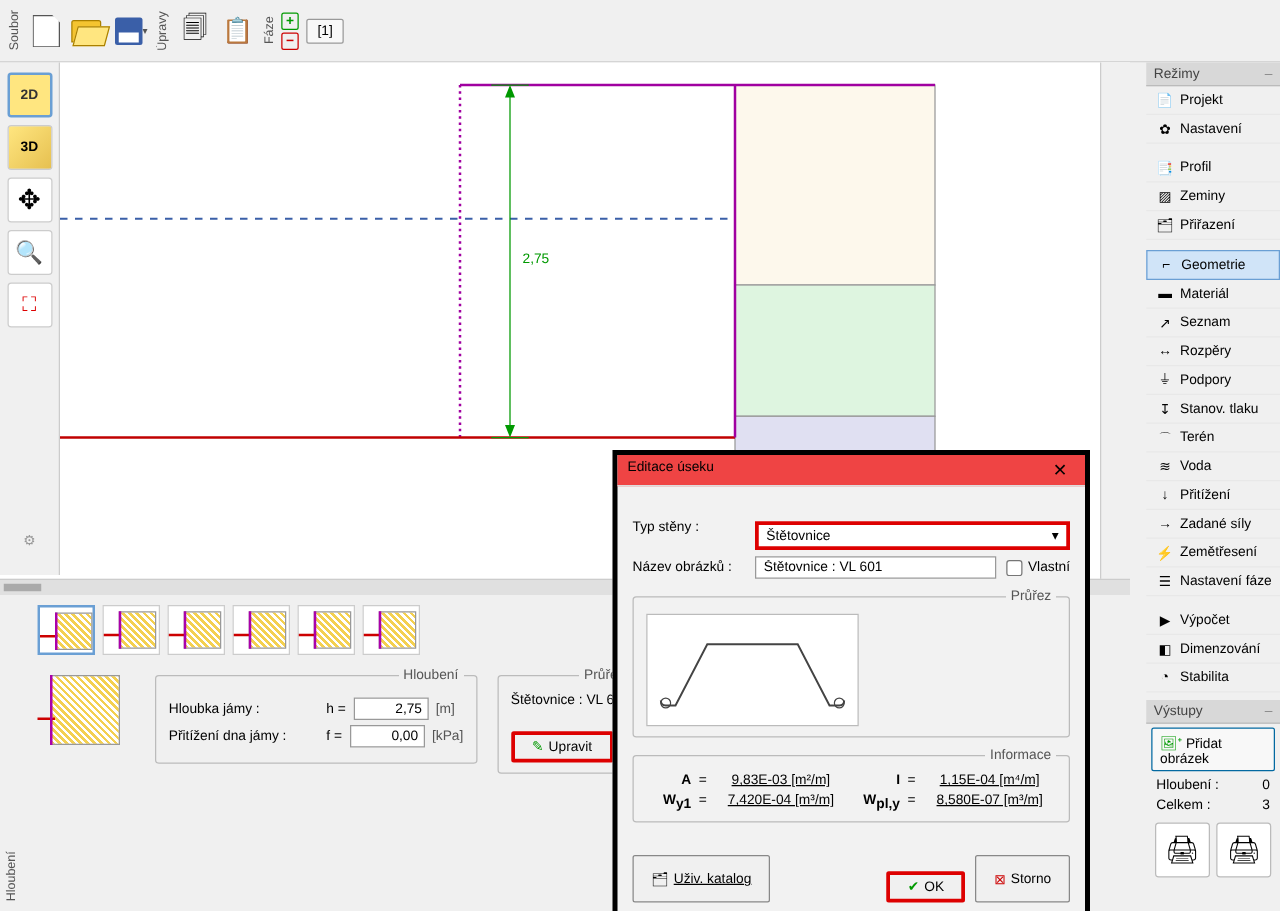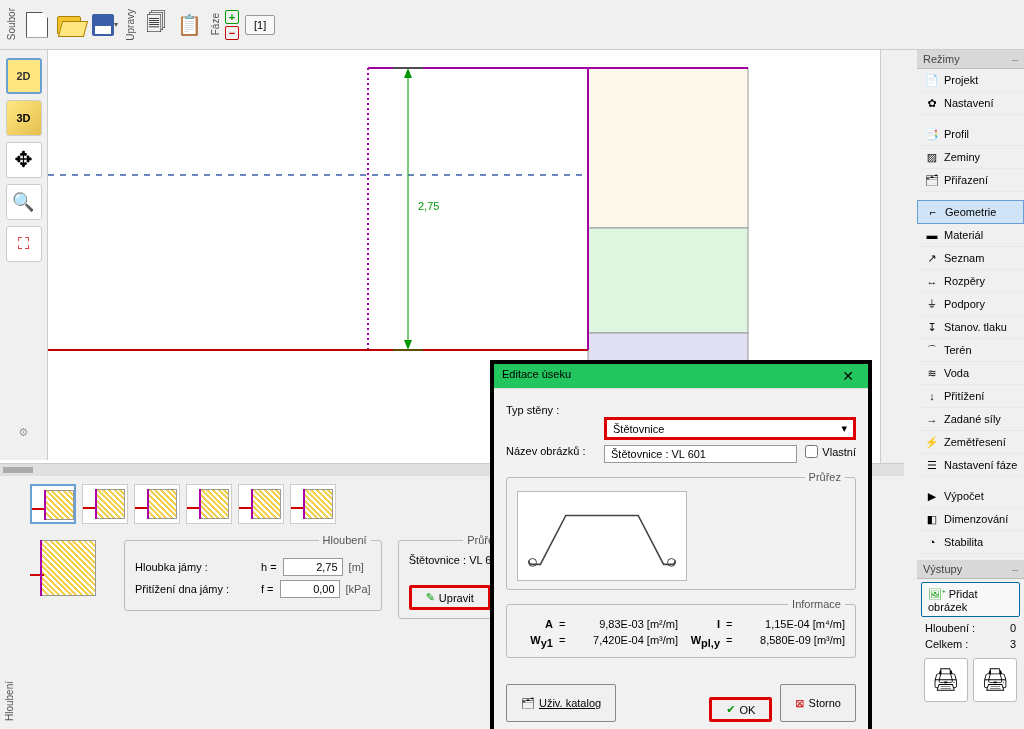--- a/index.html
+++ b/index.html
@@ -53,34 +53,34 @@
   .row { display: flex; align-items: center; gap: 6px; margin: 4px 0; }
   .row label { min-width: 120px; text-align: left; }
   .row input[type=text] { width: 60px; text-align: right; padding: 2px 4px; border: 1px solid #999; }
   .unit { color: #555; }
   
   .hl-red { border: 3px solid #d00 !important; margin-top: 13px; }
   .hl-black { border: 4px solid #000 !important; }
   
   
   .dialog { position: absolute; left: 490px; top: 360px; width: 382px; background: #f2f2f2; z-index: 10; }
-  .dlg-title { background: #22c55e; padding: 4px 8px; display: flex; justify-content: space-between; border-bottom: 1px solid #ddd; }
+  .dlg-title { background: #ef4444; padding: 4px 8px; display: flex; justify-content: space-between; border-bottom: 1px solid #ddd; }
   .dlg-close { cursor: pointer; font-size: 14px; padding: 0 6px; }
   .dlg-body { padding: 10px 12px; }
-  .dlg-row { display: flex; align-items: flex-start; gap: 8px; margin: 5px 0; }
+  .dlg-row { display: flex; align-items: center; gap: 8px; margin: 5px 0; }
   .dlg-row label { min-width: 90px; }
   .dlg-select, .dlg-input { flex: 1; border: 1px solid #999; padding: 2px 6px; background: #fff; }
   .dlg-select { display: flex; justify-content: space-between; align-items: center; }
   .dlg-btns { display: flex; justify-content: space-between; padding: 8px 12px; }
   .dlg-btn { padding: 3px 14px; border: 1px solid #888; background: #f0f0f0; cursor: pointer; border-radius: 2px; display: inline-flex; align-items: center; gap: 4px; }
   fieldset.dlg-fs { border: 1px solid #bbb; padding: 8px 10px; margin: 8px 0; }
   .info-grid { display: grid; grid-template-columns: auto auto 1fr auto auto 1fr; gap: 4px 6px; font-family: "Courier New", monospace; font-size: 12px; }
   .info-grid .sym { text-align: right; font-weight: bold; width: 36px; }
   .info-grid .eq { text-align: center; }
-  .info-grid .val { text-align: right; }
+  .info-grid .val { text-align: center; text-decoration: underline; }
   
   .big-profile { width: 68px; height: 72px; position: relative; margin-right: 10px; }
   .big-profile .pi-fill { left: 10px; top: 6px; width: 56px; height: 56px; }
   .big-profile .pi-line-r { top: 40px; width: 14px; height: 2px; }
   .big-profile .pi-line-b { left: 10px; top: 6px; height: 56px; }
   
   .pr-svg { width: 170px; height: 90px; border: 1px solid #bbb; background: #fff; }
   
   .out-row { display: flex; justify-content: space-between; padding: 2px 8px; font-size: 11px; }
   .out-btn { display:block; width: calc(100% - 8px); margin: 3px 4px; text-align:left; padding: 3px 6px; border:1px solid #0369a1; background:#f8f8f8; cursor:pointer; border-radius:2px; }
@@ -391,21 +391,21 @@
           <span class="eq">=</span>
           <span class="val">9,83E-03 [m²/m]</span>
         <span class="sym">I</span>
           <span class="eq">=</span>
           <span class="val">1,15E-04 [m⁴/m]</span>
         <span class="sym" id="sym-w">W<sub>y1</sub></span>
           <span class="eq">=</span>
           <span class="val">7,420E-04 [m³/m]</span>
         <span class="sym" id="sym-wpl">W<sub>pl,y</sub></span>
           <span class="eq">=</span>
-          <span class="val">8,580E-09 [m³/m]</span>
+          <span class="val">8,580E-07 [m³/m]</span>
       </div>
     </fieldset>
   </div>
   <div class="dlg-btns">
     <button class="dlg-btn">
       <span>🗂</span>
       <span style="text-decoration:underline">Uživ. katalog</span>
     </button>
     <div style="display:flex;gap:8px">
       <button class="dlg-btn hl-red">

